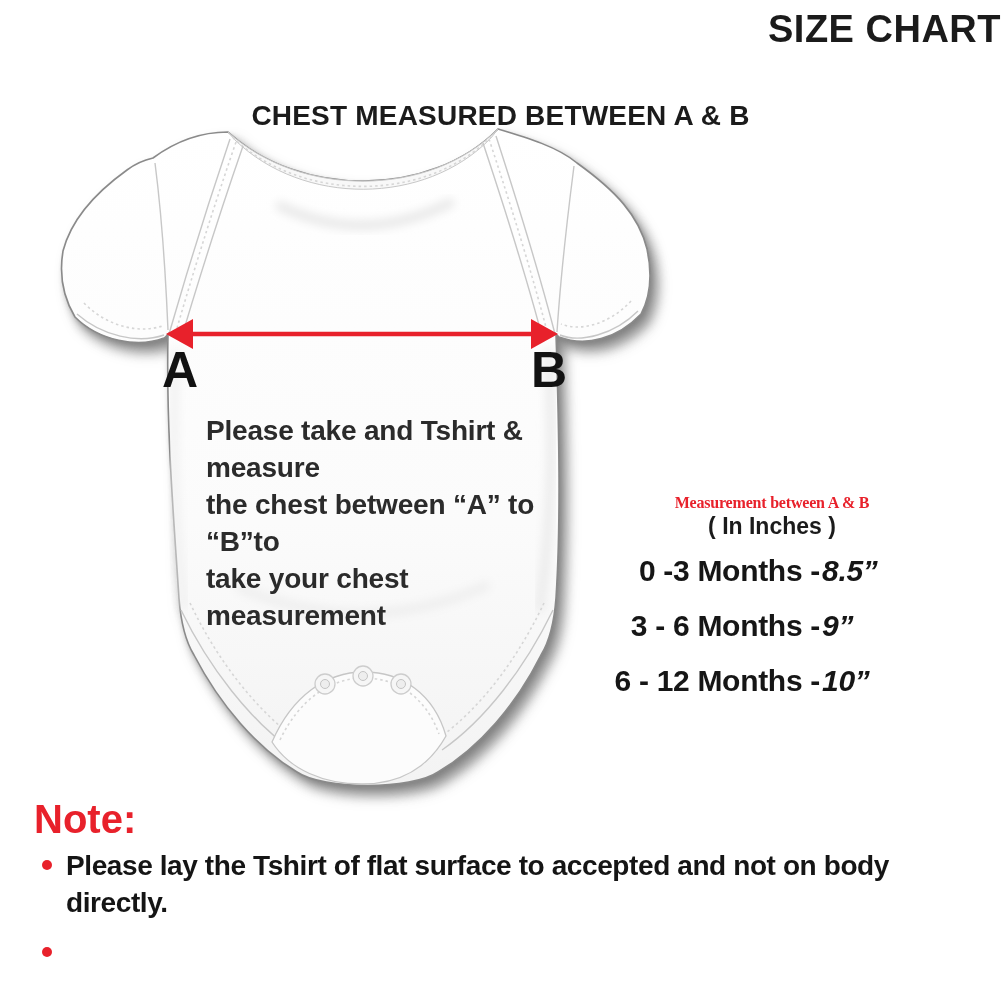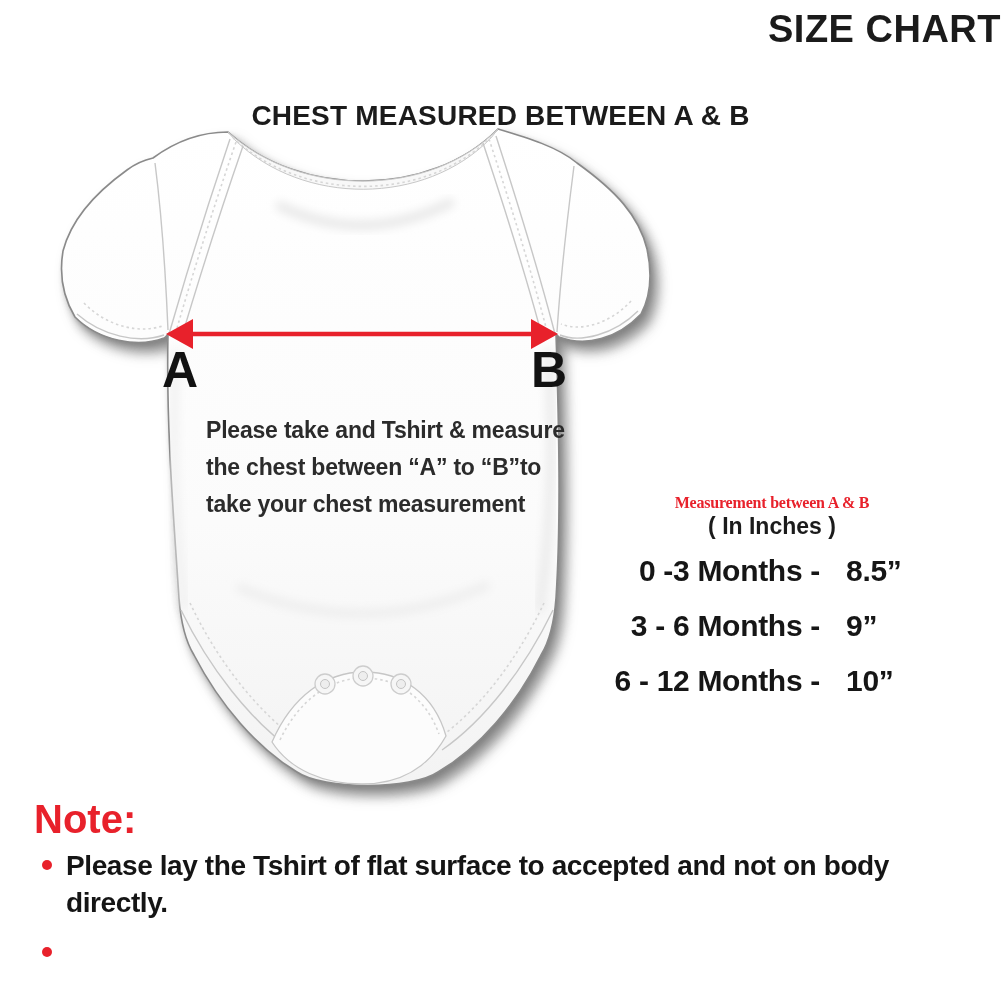--- a/index.html
+++ b/index.html
@@ -28,36 +28,36 @@
   .stitch{fill:none;stroke:#d6d6d6;stroke-width:1.6;stroke-dasharray:2.5 3;}
   .seam{fill:none;stroke:#c7c7c7;stroke-width:1.4;}
   .softline{fill:none;stroke-linecap:round;}
   
   .point-label{
     font-size:50px;line-height:50px;font-weight:bold;color:#121212;
   }
   
   .instruction{
     left:206px;top:412px;width:360px;
-    font-size:23px;font-weight:bold;line-height:37px;color:#2b2b2b;
+    font-size:28px;font-weight:bold;line-height:37px;color:#2b2b2b;
     letter-spacing:-0.2px;
   }
   
   .m-panel{left:572px;top:494px;width:400px;}
   .m-heading{
     text-align:center;font-size:16px;font-weight:bold;color:var(--red);letter-spacing:-0.2px;font-family:Liberation Serif, serif;
   }
   .m-subheading{
     text-align:center;font-size:23px;font-weight:bold;color:#1b1b1b;margin-top:1px;
   }
   .m-rows{margin-top:14px;}
   .m-row{display:flex;align-items:center;margin-bottom:21px;
     font-size:30px;font-weight:bold;color:#161616;}
   .m-row-label{width:248px;text-align:right;letter-spacing:-0.3px;}
-  .m-row-value{margin-left:26px;letter-spacing:-0.3px;}
+  .m-row-value{margin-left:2px;letter-spacing:-0.3px;font-style:italic;}
   
   .notes-heading{
     left:34px;top:797px;font-size:40px;font-weight:bold;color:var(--red);
   }
   .notes-list{left:40px;top:847px;width:958px;list-style:none;}
   .notes-list li{
     position:relative;padding-left:26px;margin-bottom:13px;
     font-size:28px;font-weight:bold;line-height:37px;color:#151515;
     letter-spacing:-0.4px;
   }

